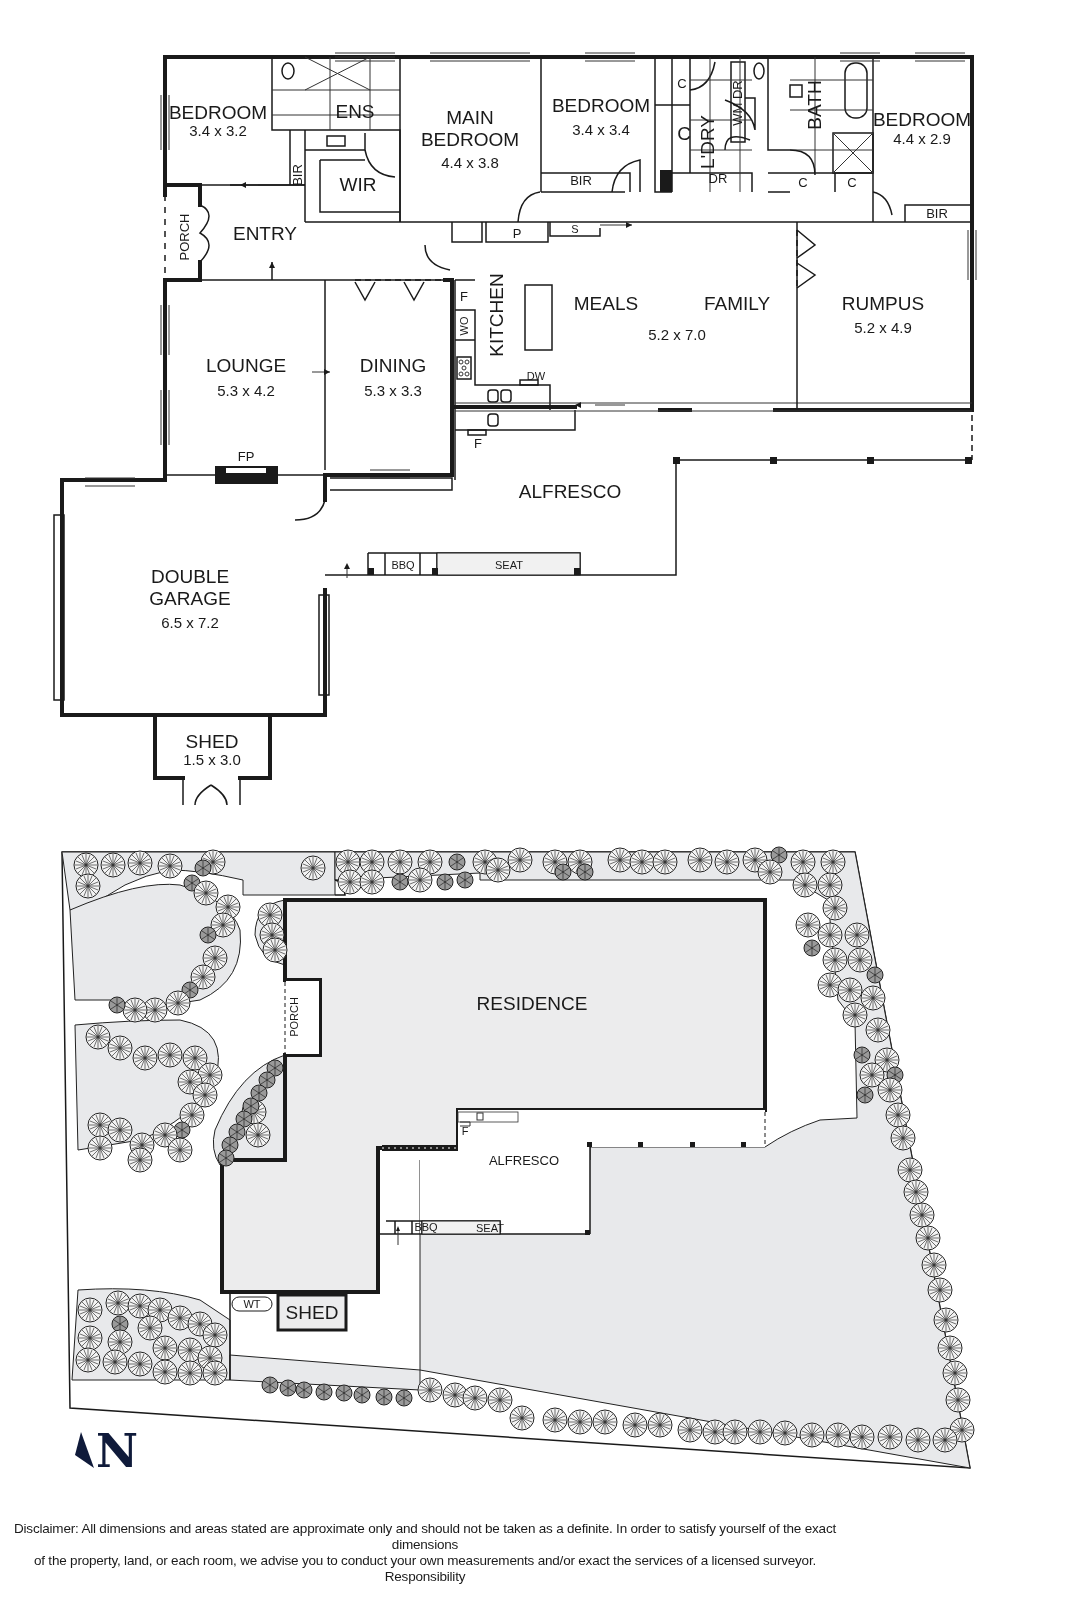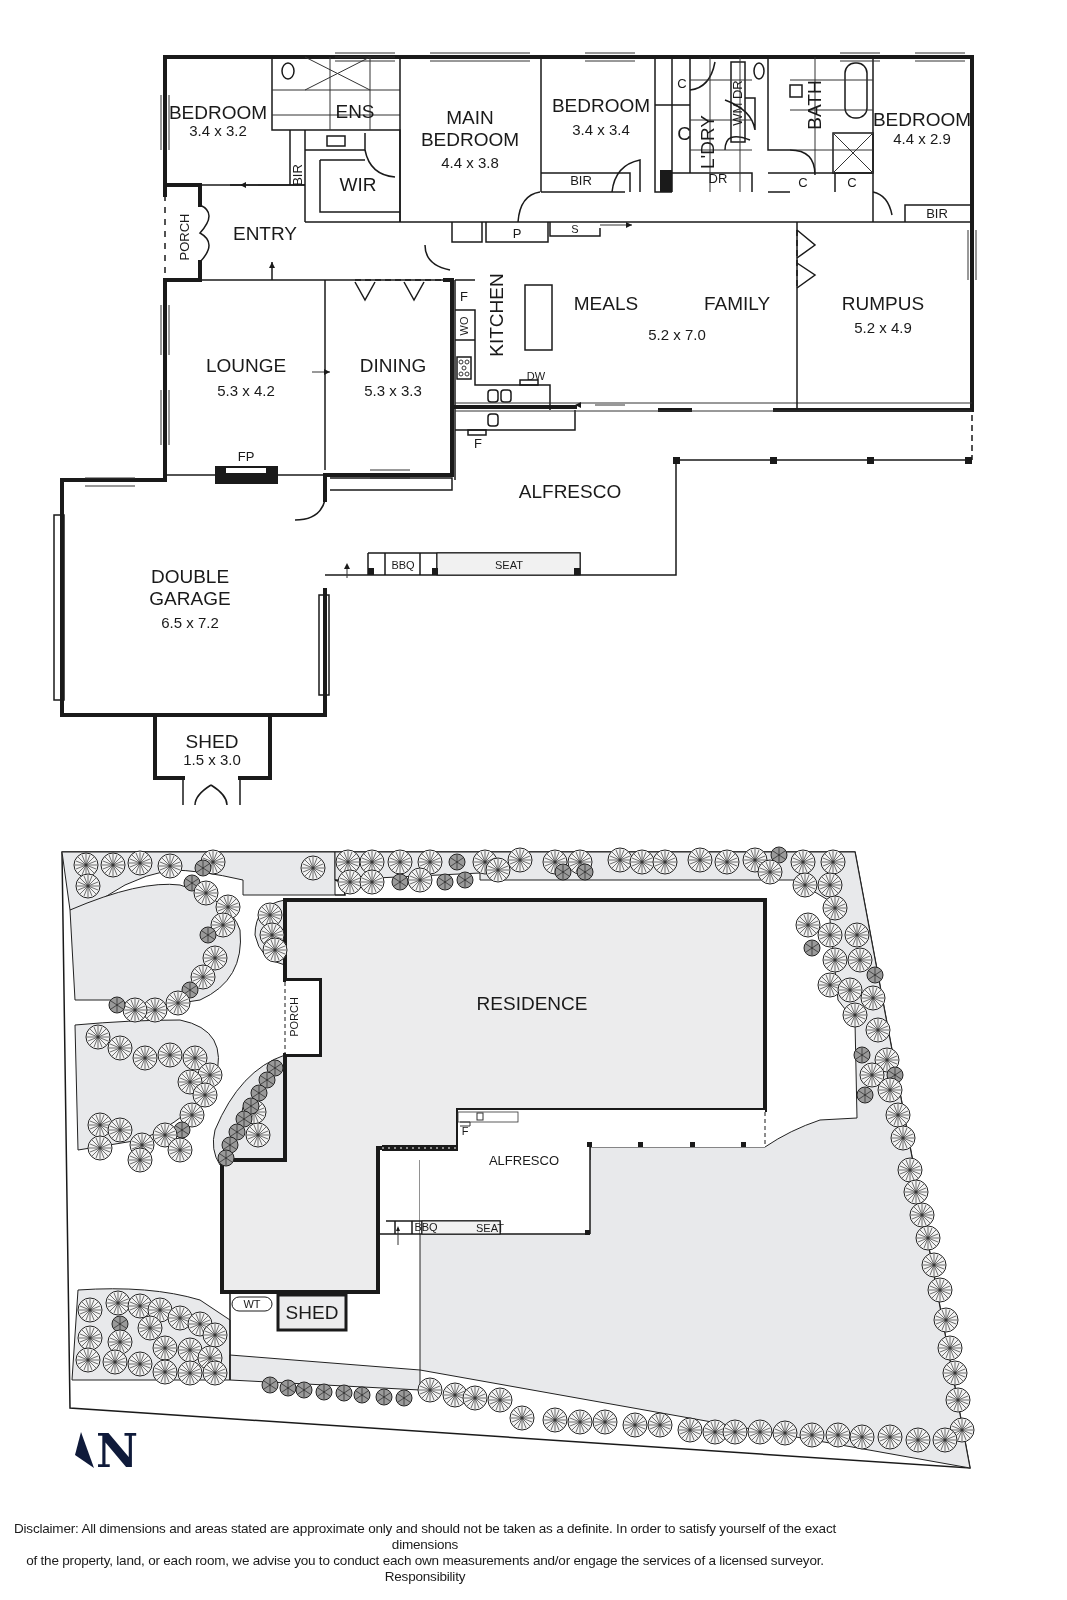--- a/index.html
+++ b/index.html
@@ -436,14 +436,14 @@
   </g>
 </svg>
 
 <svg class="compass" width="30" height="40">
   <path d="M9 2 L22 38 L3 25 Z" fill="#0f1a3a"></path>
 </svg>
 <div class="n-letter">N</div>
 
 <div class="disclaimer">
   <div>Disclaimer: All dimensions and areas stated are approximate only and should not be taken as a definite. In order to satisfy yourself of the exact dimensions</div>
-  <div>of the property, land, or each room, we advise you to conduct each own measurements and/or engage the services of a licensed surveyor. Responsibility</div>
+  <div>of the property, land, or each room, we advise you to conduct your own measurements and/or exact the services of a licensed surveyor. Responsibility</div>
 </div>
 
 </body></html>

